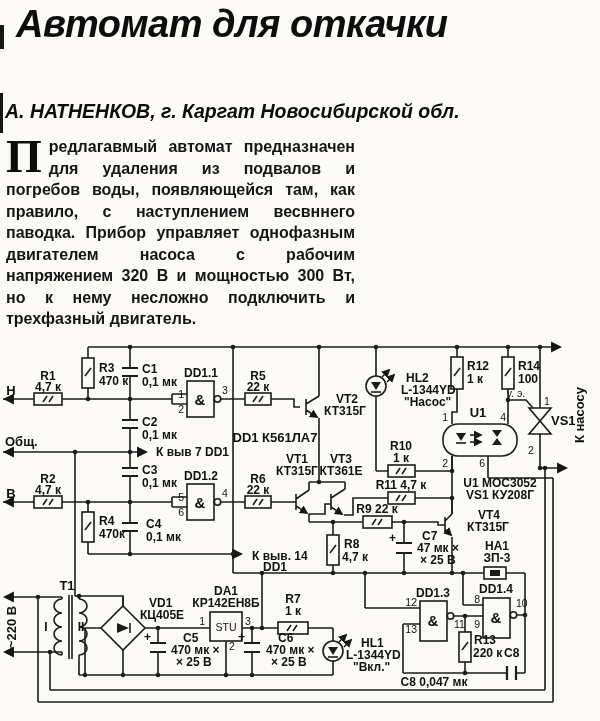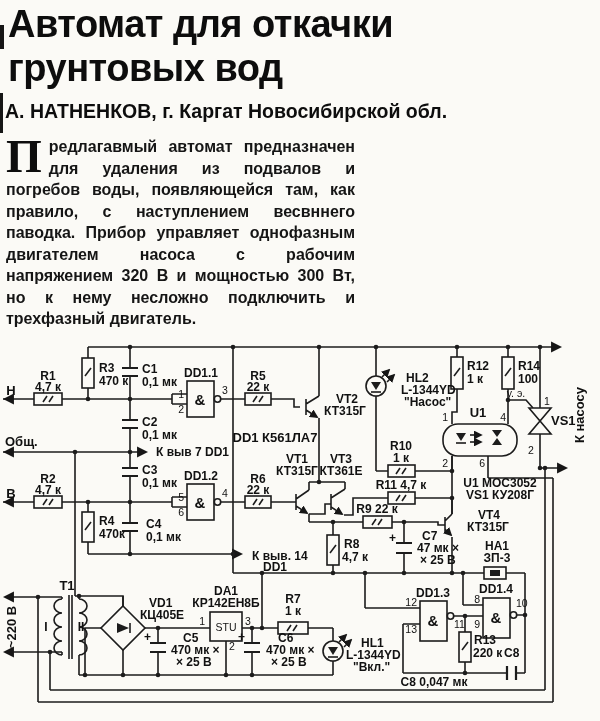--- a/index.html
+++ b/index.html
@@ -1,22 +1,22 @@
 <!DOCTYPE html>
 <html><head>
 <meta charset="utf-8">
 <style>
   html,body{margin:0;padding:0;background:#e8e6e0;}
   .page{position:relative;width:600px;height:721px;background:#fbfaf6;overflow:hidden;
         font-family:"Liberation Sans",sans-serif;color:#111;}
   .scanmark{position:absolute;left:0;background:#161616;}
-  .title{position:absolute;left:8px;top:2px;width:580px;
-         font-weight:bold;font-size:38px;line-height:44px;letter-spacing:-.5px;color:#0d0d0d;}
+  .title{position:absolute;left:16px;top:2px;width:580px;
+         font-weight:bold;font-size:38px;line-height:44px;letter-spacing:-.5px;color:#0d0d0d;font-style:italic;}
   .author{position:absolute;left:5px;top:100px;width:592px;
-          font-weight:bold;font-size:19.5px;color:#0d0d0d;}
+          font-weight:bold;font-style:italic;font-size:19.5px;color:#0d0d0d;}
   .body-col{position:absolute;left:6px;top:136px;width:349px;
             font-weight:bold;font-size:16px;line-height:21.5px;text-align:justify;color:#151515;}
   .dropcap{float:left;font-family:"Liberation Serif",serif;font-weight:bold;
            font-size:46px;line-height:38px;padding:2px 7px 0 0;color:#0d0d0d;}
   .schwrap{position:absolute;left:0;top:341px;width:600px;height:380px;}
   svg{display:block;}
   .w{stroke:#1c1c1c;stroke-width:1.6;fill:none;}
   .w2{stroke:#1c1c1c;stroke-width:2.2;fill:none;}
   .fill{fill:#1c1c1c;stroke:none;}
   .lb{font:bold 12px "Liberation Sans",sans-serif;fill:#111;}
@@ -27,21 +27,20 @@
 </style>
 </head>
 <body>
 
 <div class="page">
   <div class="scanmark" style="top:25px;width:4px;height:24px;"></div>
   <div class="scanmark" style="top:93px;width:3px;height:40px;"></div>
 
   <div class="title">
     <span>Автомат для откачки</span><br>
-    <span>грунтовых вод</span>
   </div>
   <div class="author">А. НАТНЕНКОВ, г. Каргат Новосибирской обл.</div>
 
   <div class="body-col">
     <span class="dropcap">П</span><span>редлагавмый автомат предназначен для удаления из подвалов и погребов воды, появляющейся там, как правило, с наступлением весвннего паводка. Прибор управляет однофазным двигателем насоса с рабочим напряжением 320 В и мощностью 300 Вт, но к нему несложно подключить и трехфазный двигатель.</span>
   </div>
 
   <div class="schwrap">
   <svg width="600" height="380" viewBox="0 0 600 380">
     <defs>

